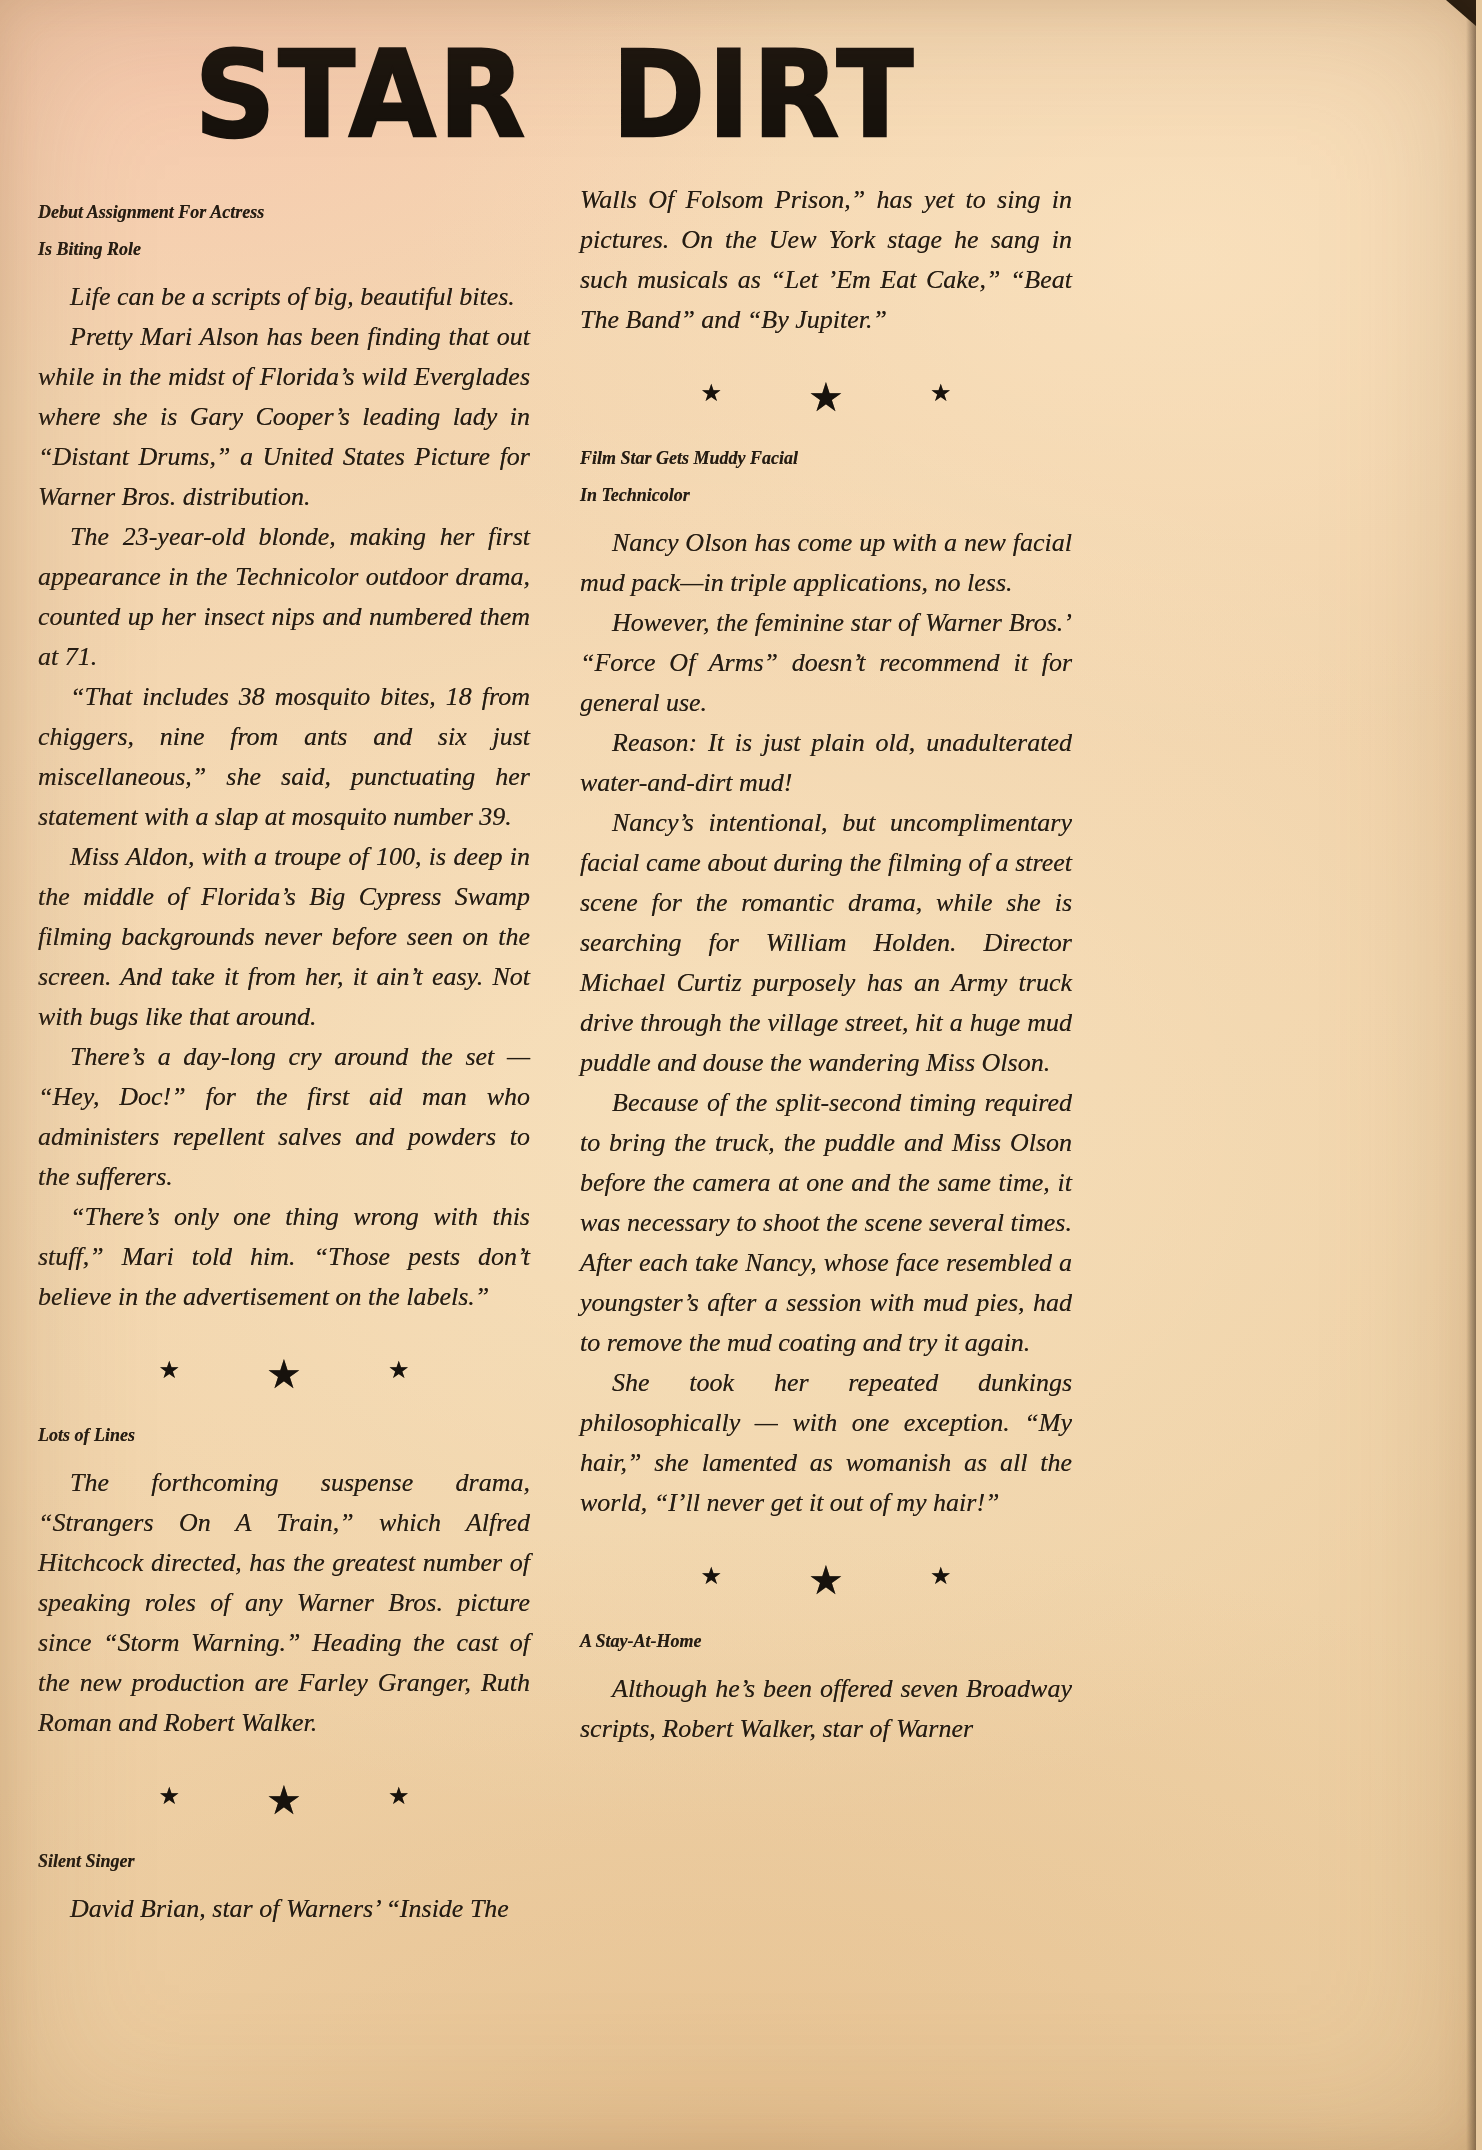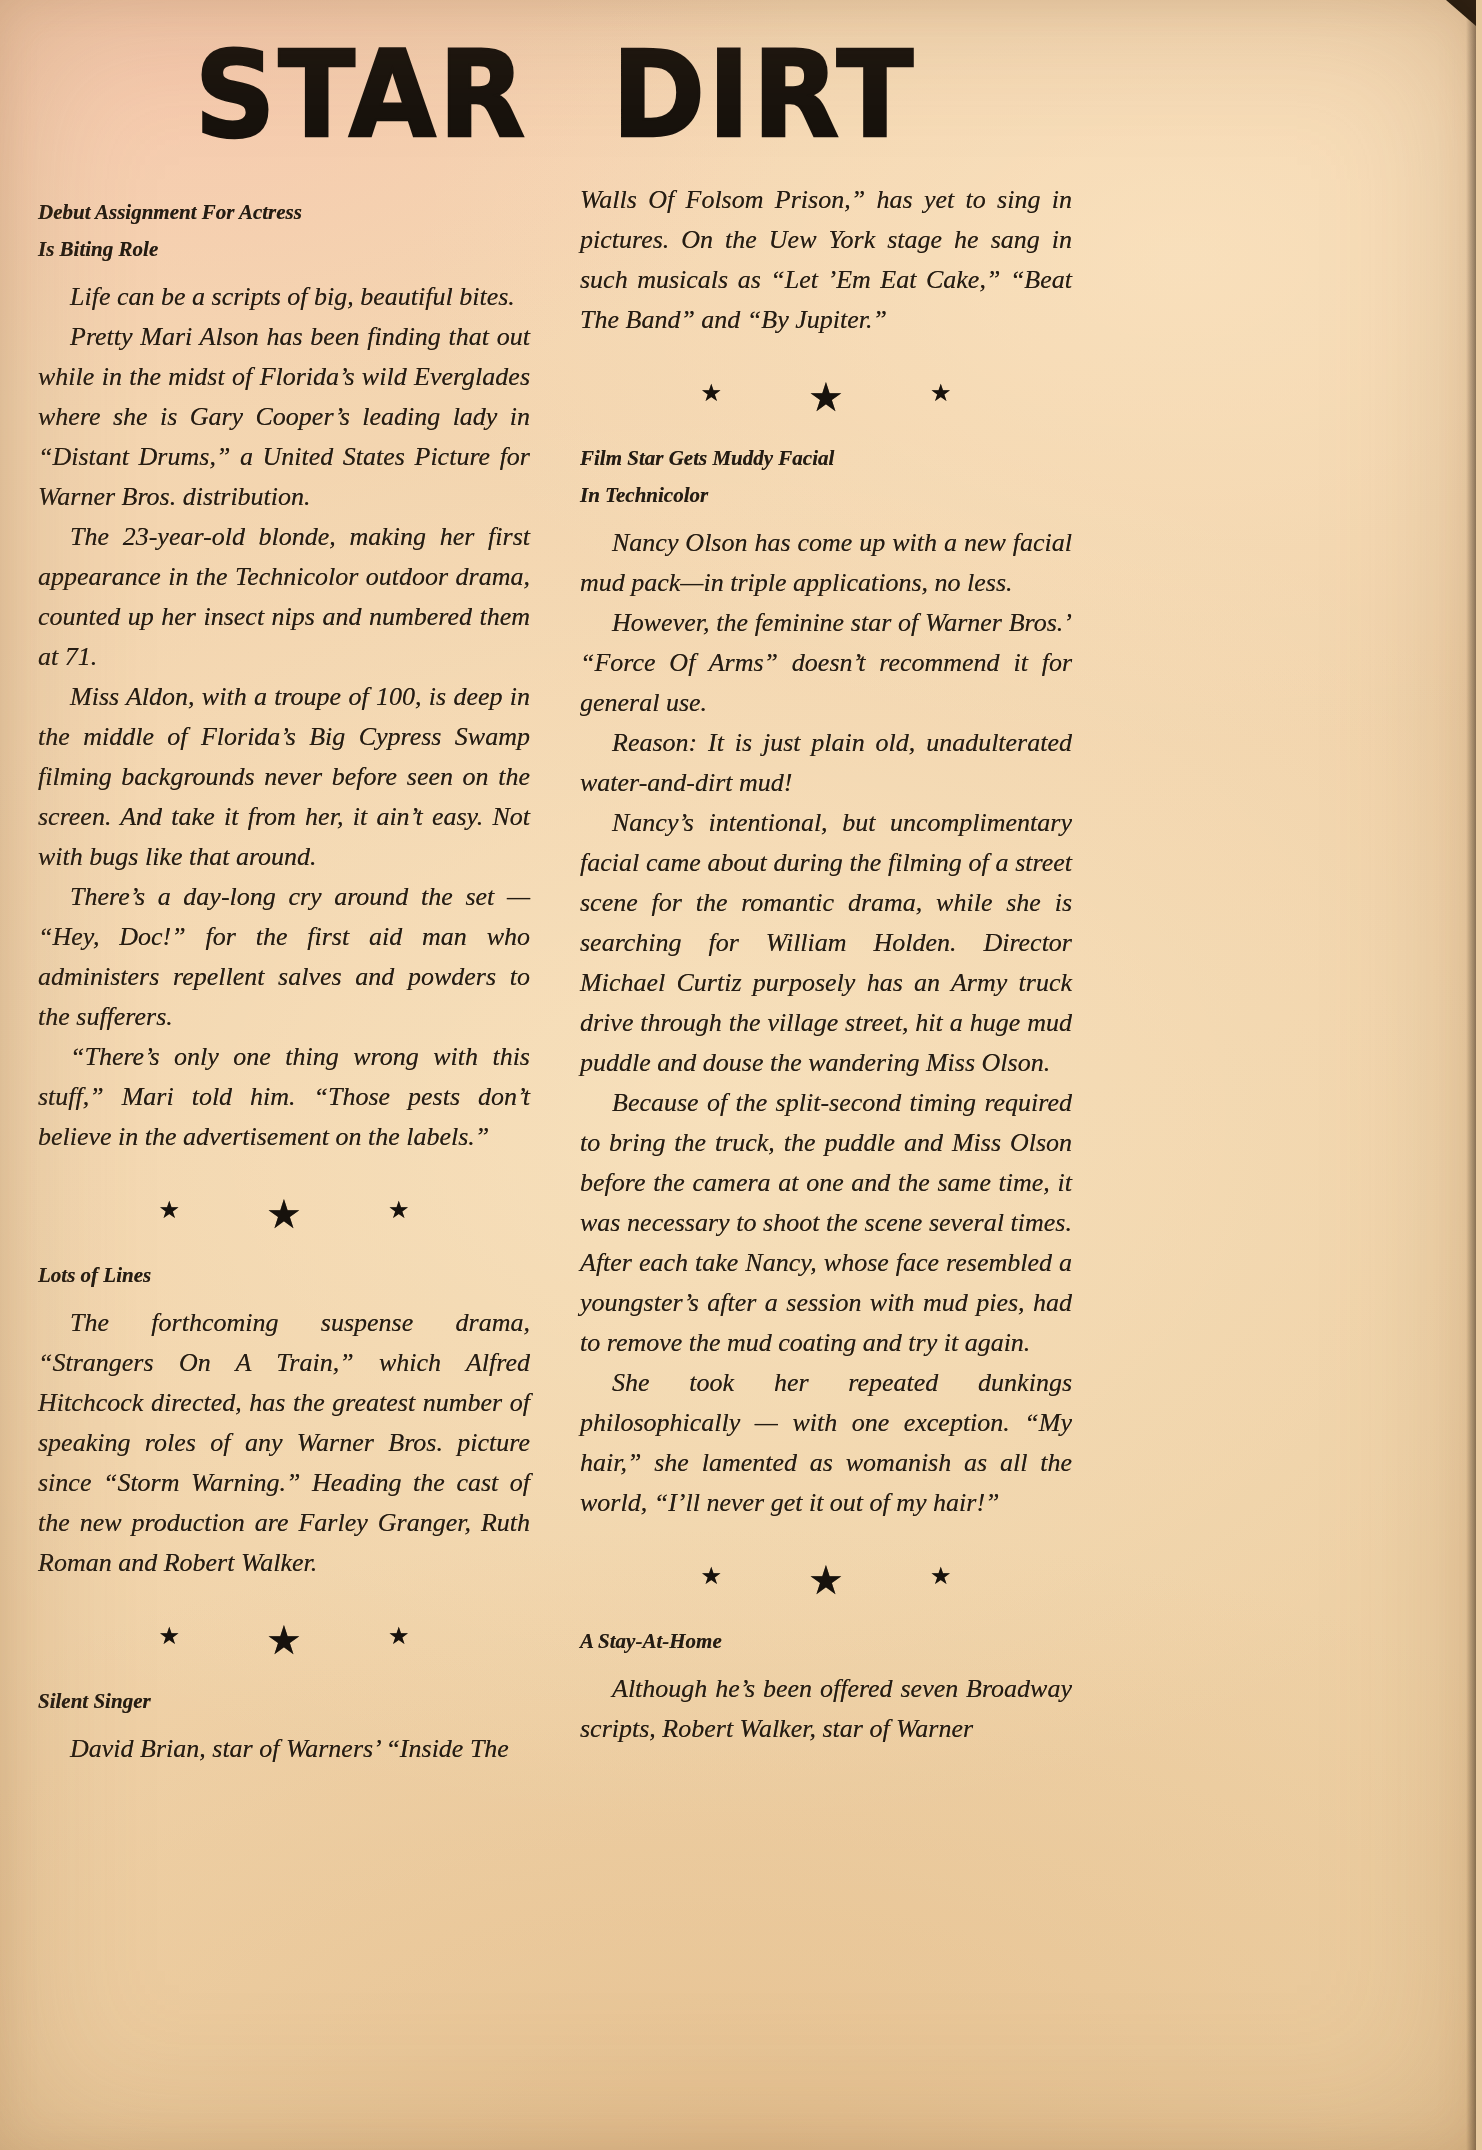--- a/index.html
+++ b/index.html
@@ -63,21 +63,21 @@
     font-size: 26px;
     line-height: 40px;
     text-align: justify;
     color: #241c13;
     text-shadow: 0 0 0.6px rgba(44,30,16,0.65);
   }
   .col-left { padding-top: 14px; }
   .heading {
     font-style: italic;
     font-weight: bold;
-    font-size: 21px;
+    font-size: 18px;
     line-height: 37px;
     margin: 0 0 9px 0;
     text-align: left;
   }
   section + .heading, .stars + section .heading { margin-top: 0; }
   section { margin: 0; }
   section.not-first .heading { margin-top: 10px; }
   .hl { display: block; }
   p { margin: 0; text-indent: 32px; font-style: italic; }
   p.noindent { text-indent: 0; }
@@ -108,20 +108,21 @@
       <div class="col col-left">
 
         <section>
           <h2 class="heading">
             <span class="hl">Debut Assignment For Actress</span>
             <span class="hl">Is Biting Role</span>
           </h2>
           <p>Life can be a scripts of big, beautiful bites.</p>
           <p>Pretty Mari Alson has been finding that out while in the midst of Florida’s wild Everglades where she is Gary Cooper’s leading lady in “Distant Drums,” a United States Picture for Warner Bros. distribution.</p>
           <p>The 23-year-old blonde, making her first appearance in the Technicolor outdoor drama, counted up her insect nips and numbered them at 71.</p>
+          <p>“That includes 38 mosquito bites, 18 from chiggers, nine from ants and six just miscellaneous,” she said, punctuating her statement with a slap at mosquito number 39.</p>
           <p>Miss Aldon, with a troupe of 100, is deep in the middle of Florida’s Big Cypress Swamp filming backgrounds never before seen on the screen. And take it from her, it ain’t easy. Not with bugs like that around.</p>
           <p>There’s a day-long cry around the set — “Hey, Doc!” for the first aid man who administers repellent salves and powders to the sufferers.</p>
           <p>“There’s only one thing wrong with this stuff,” Mari told him. “Those pests don’t believe in the advertisement on the labels.”</p>
         </section>
 
         <div class="stars">
           <span class="star">★</span>
           <span class="star big">★</span>
           <span class="star">★</span>
         </div>

